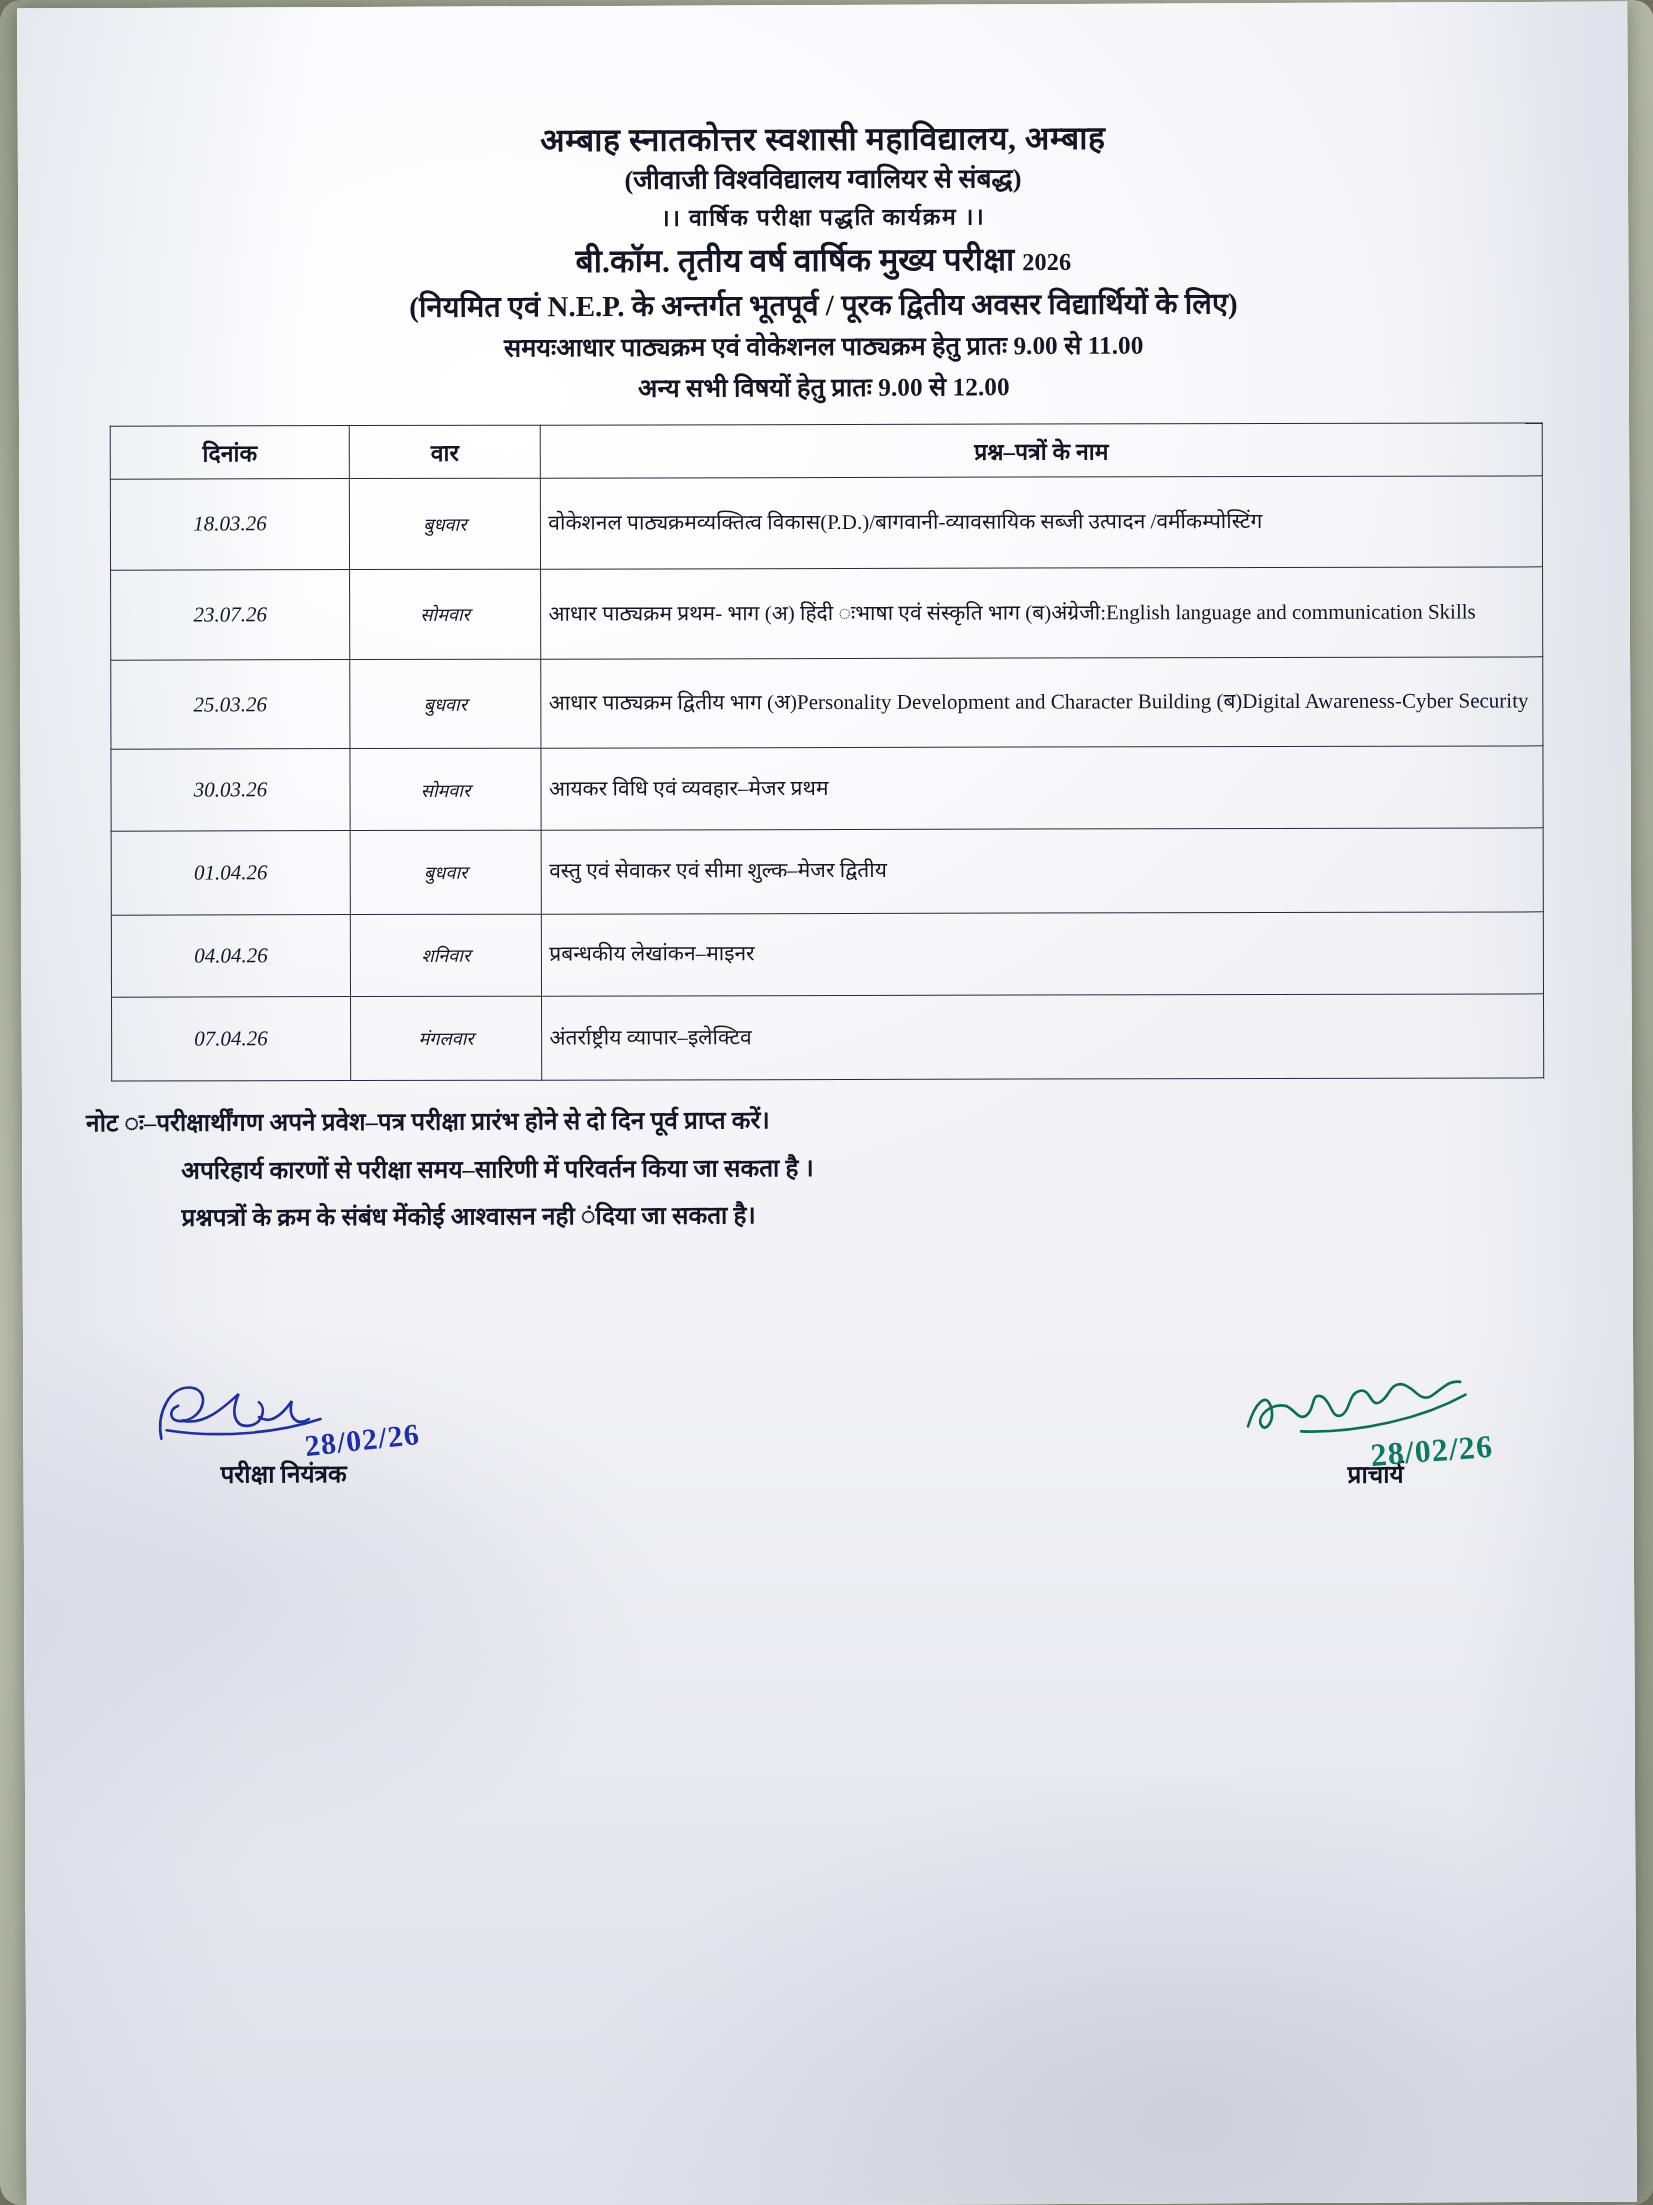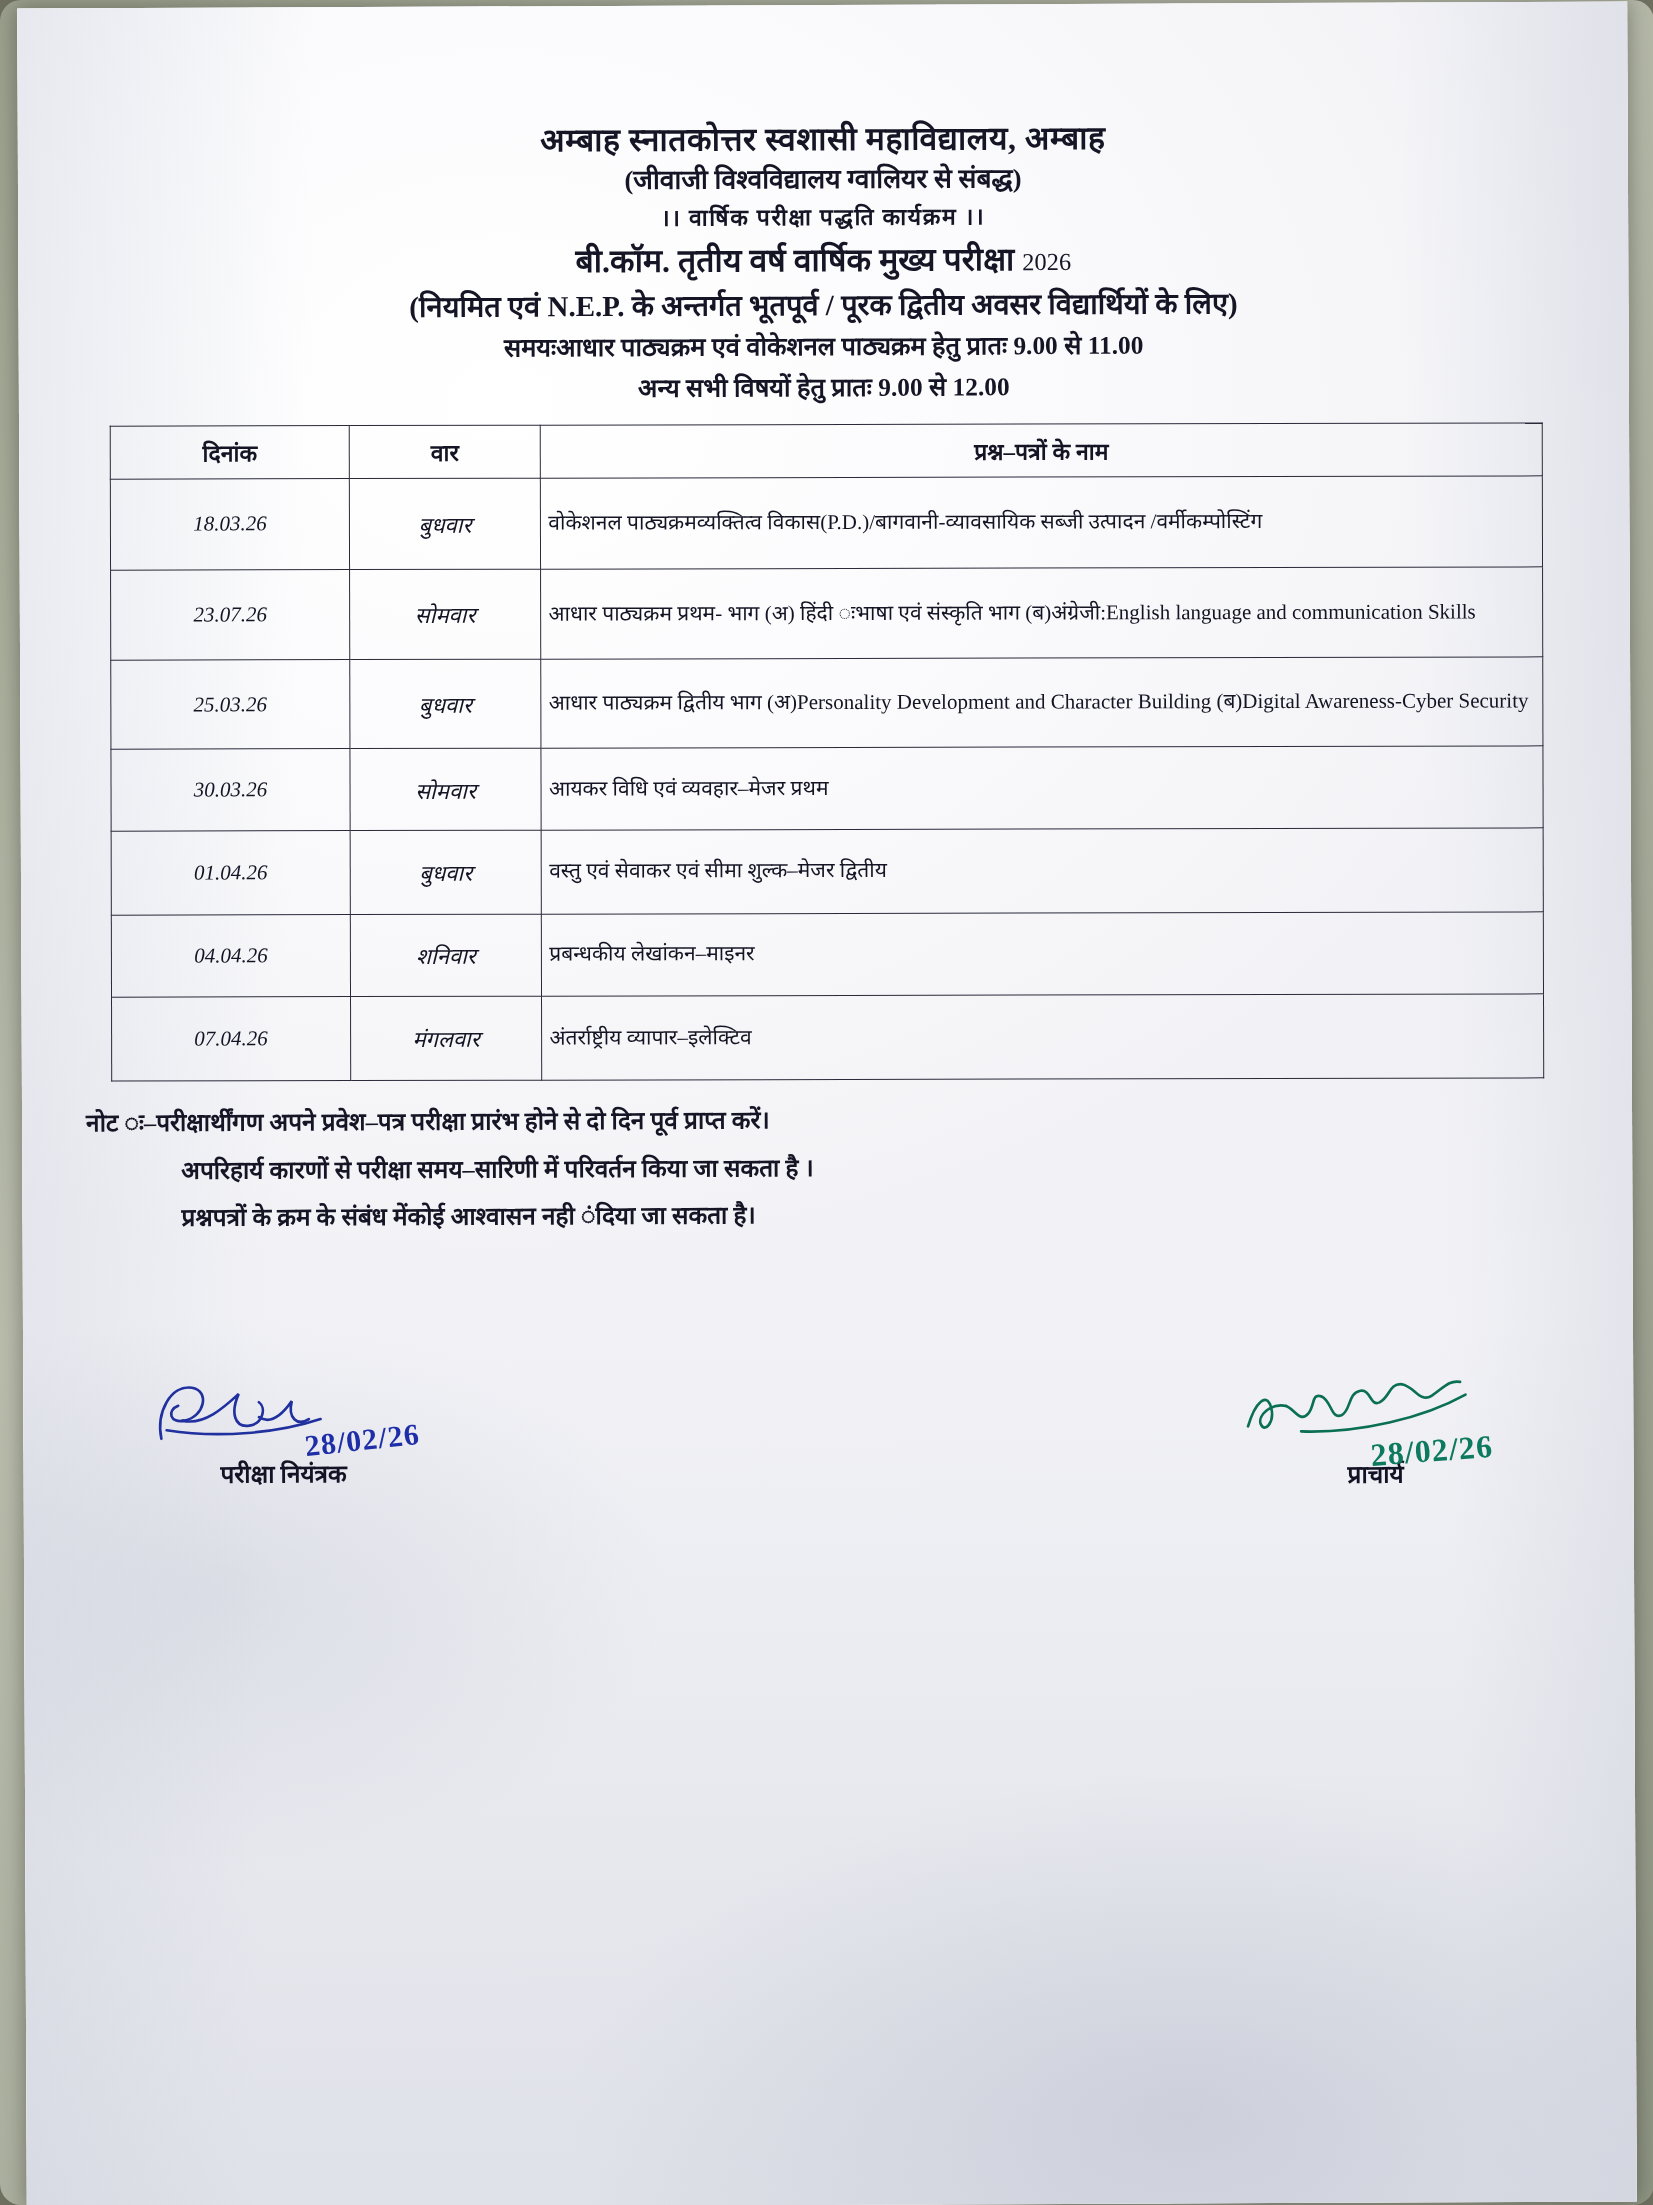--- a/index.html
+++ b/index.html
@@ -85,21 +85,21 @@
     letter-spacing: 1.6px;
     margin-top: 6.4px;
   }
   .exam-title {
     font-size: 32px;
     font-weight: 700;
     margin-top: 7.4px;
   }
   .exam-title .yr {
     font-size: 24.4px;
-    font-weight: 400;
+    font-weight: 700;
   }
   .scope-line {
     font-size: 29px;
     font-weight: 700;
     margin-top: 5.3px;
   }
   .time-line-1 {
     font-size: 25.4px;
     font-weight: 700;
     margin-top: 6.4px;
@@ -136,21 +136,21 @@
   col.c-date { width: 239px; }
   col.c-day  { width: 191px; }
   col.c-sub  { width: 1002px; }
 
   td.date, td.day {
     text-align: center;
     font-size: 21px;
     font-weight: 400;
     font-style: italic;
   }
-  td.day { font-size: 22px; }
+  td.day { font-size: 18px; }
   td.sub {
     font-size: 21px;
     line-height: 1.42;
     font-weight: 400;
     padding-left: 10.6px;
   }
   tr.r1 td { height: 80px; }
   tr.r2 td { height: 78px; }
   tr.r3 td { height: 78px; }
   tr.r4 td { height: 70px; }

